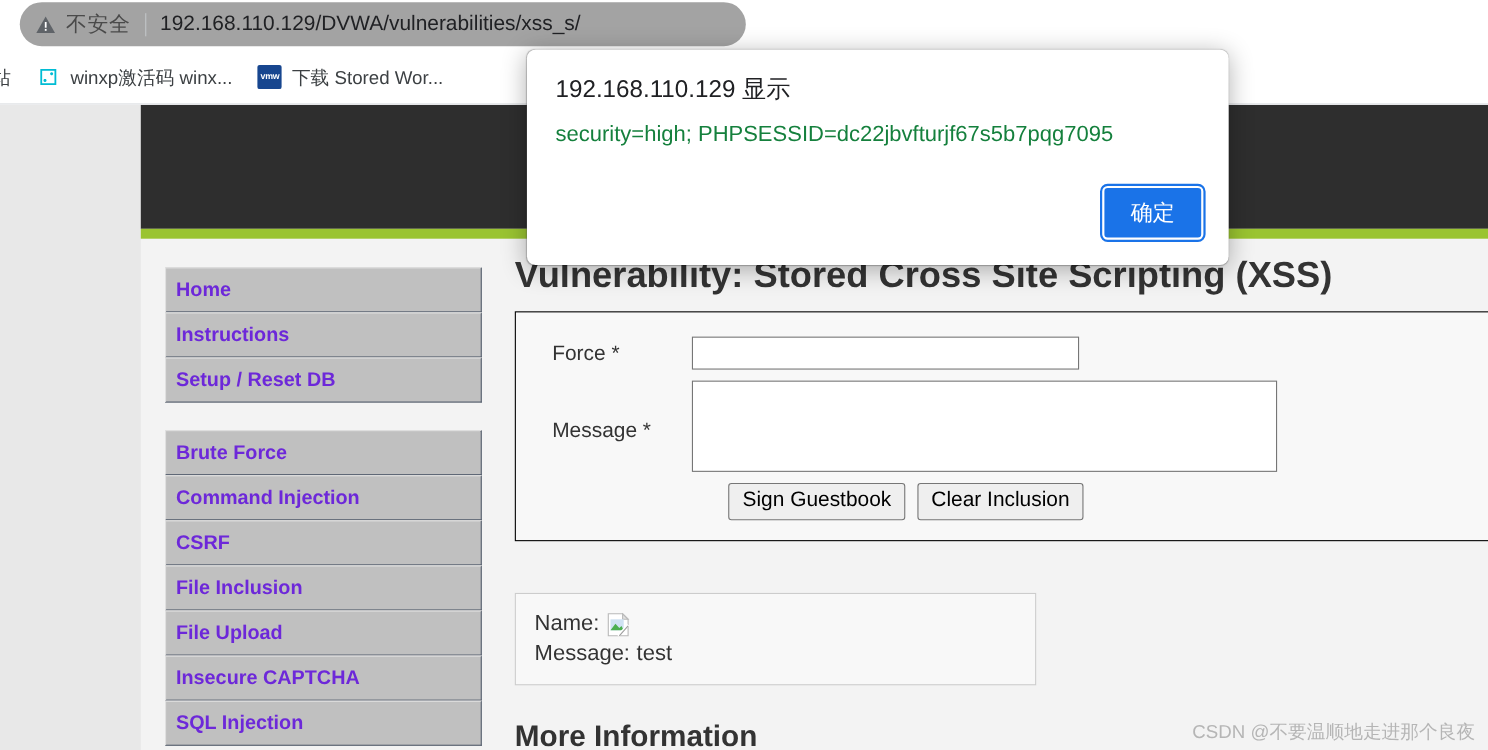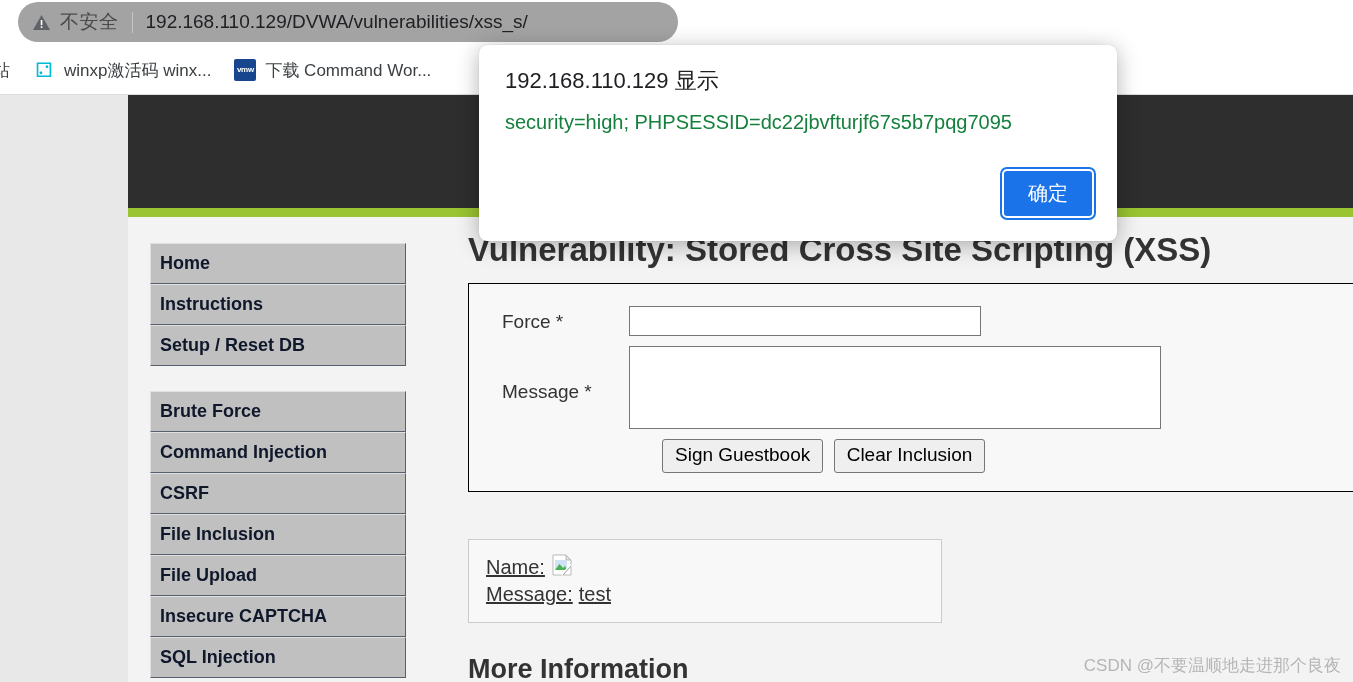--- a/index.html
+++ b/index.html
@@ -78,28 +78,28 @@
   }
   .green-bar { height: 9px; background: #9ac431; width: 100%; }
 
   .content-row { display: flex; }
 
   
   .sidebar {
     width: 278px; flex: none; padding-top: 26px;
   }
   .nav-btn {
-    width: 256px; margin-left: 22px;
+    width: 288px; margin-left: 22px;
     background: #c0c0c0;
     border-top: 1px solid #e0e0e0;
     border-left: 1px solid #e0e0e0;
     border-right: 1px solid #555f6e;
     border-bottom: 1px solid #555f6e;
     padding: 9px 0 9px 9px;
-    font-size: 18px; font-weight: bold; color: #0f172a;
+    font-size: 18px; font-weight: bold; color: #6d28d9;
     font-family: "Liberation Sans", sans-serif;
     white-space: nowrap; cursor: pointer;
   }
   .nav-gap { height: 25px; }
 
   
   .main {
     flex: 1 1 auto; padding-left: 62px; padding-top: 14px; min-width: 0;
   }
   .vuln-title {
@@ -135,21 +135,21 @@
     margin-right: 6px;
   }
 
   .guest-box {
     margin-top: 47px; width: 474px;
     border: 1px solid #cccccc; background: #f8f8f8;
     padding: 14px 0 14px 17px;
   }
   .guest-line {
     font-size: 20px; color: #333333; line-height: 27px;
-    display: flex; align-items: flex-start; text-decoration: underline;
+    display: flex; align-items: center;
   }
   .broken-img { margin-left: 6px; width: 22px; height: 22px; flex: none; }
 
   .more-info {
     margin-top: 31px; font-size: 27px; font-weight: bold; color: #333333;
     font-family: "Liberation Sans", sans-serif;
   }
 
   
   .watermark {
@@ -284,21 +284,21 @@
         <span class="bm-label">站</span>
       </div>
 
       <div class="bm">
         <span class="bm-ico ico-dd">⚁</span>
         <span class="bm-label">winxp激活码 winx...</span>
       </div>
 
       <div class="bm">
         <span class="bm-ico ico-vmw">vmw</span>
-        <span class="bm-label">下载 Command Wor...</span>
+        <span class="bm-label">下载 Stored Wor...</span>
       </div>
 
       <div class="bm" style="margin-left:240px">
         <span class="bm-label">etAcad I...</span>
       </div>
 
       <div class="bm">
         <span class="bm-ico">
           <svg width="22" height="22" viewBox="0 0 22 22">
             <path d="M11 3 L20 8 L11 13 L2 8 Z" fill="#ffffff" stroke="#5b6770" stroke-width="1.3"></path>

